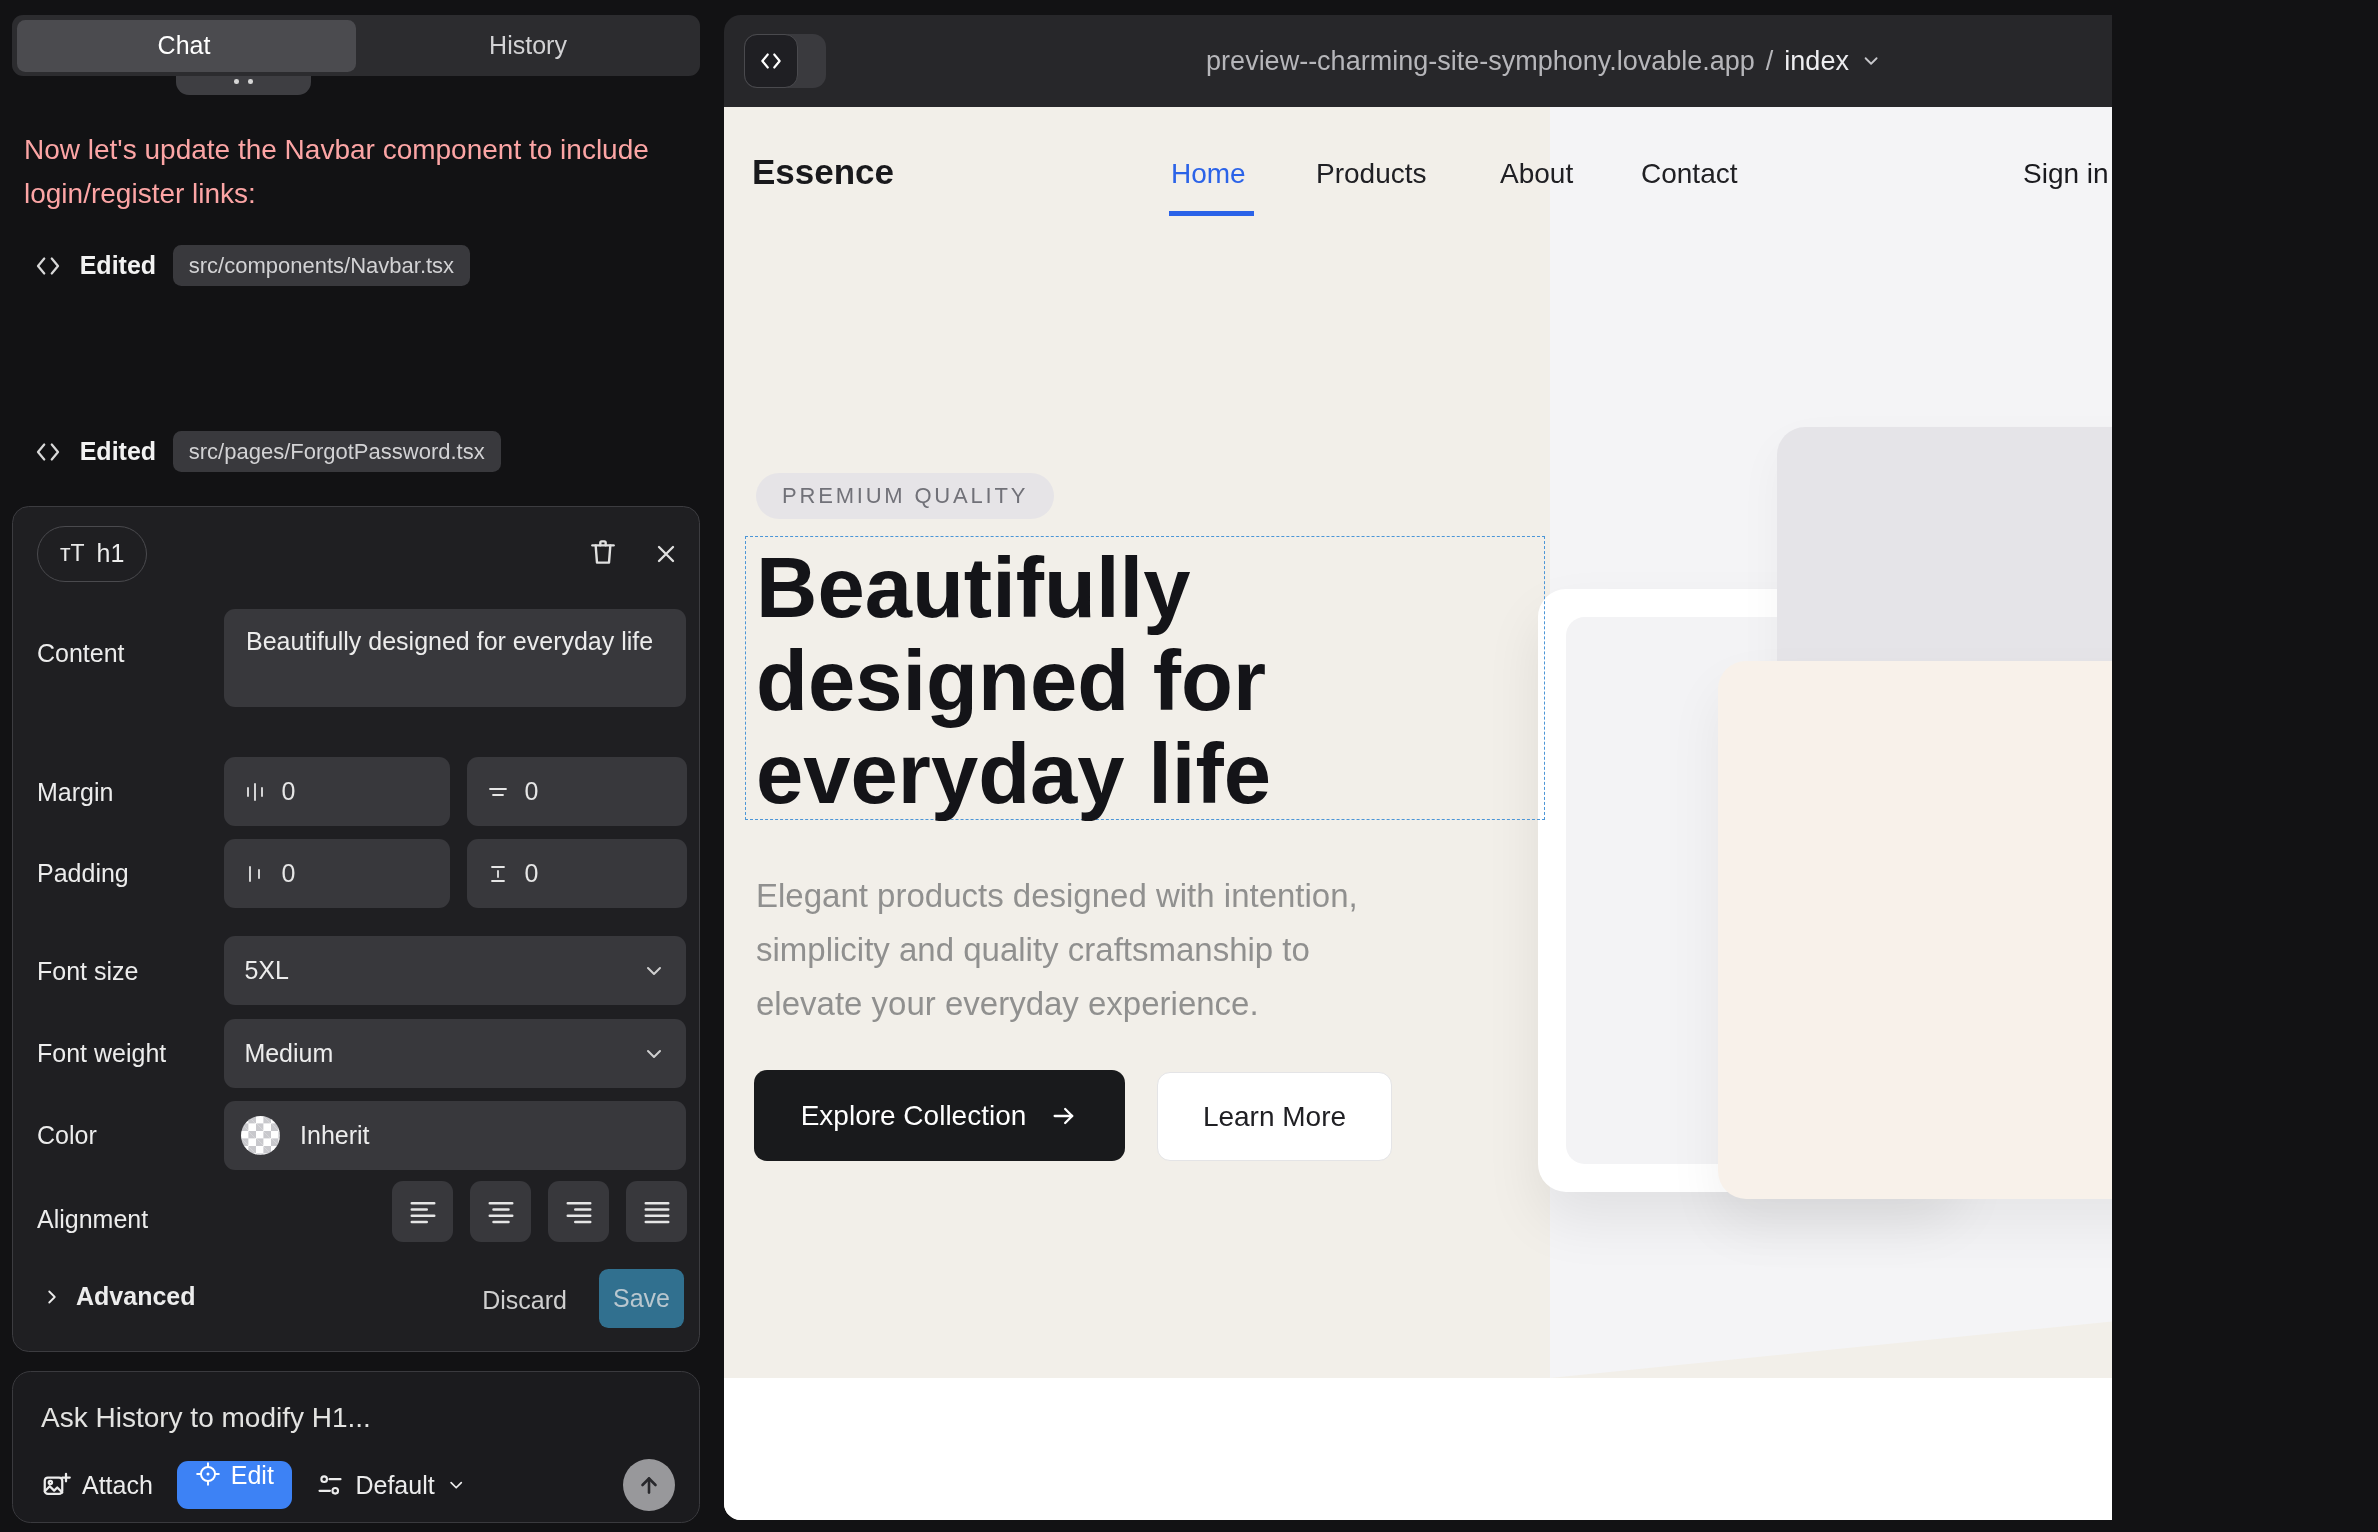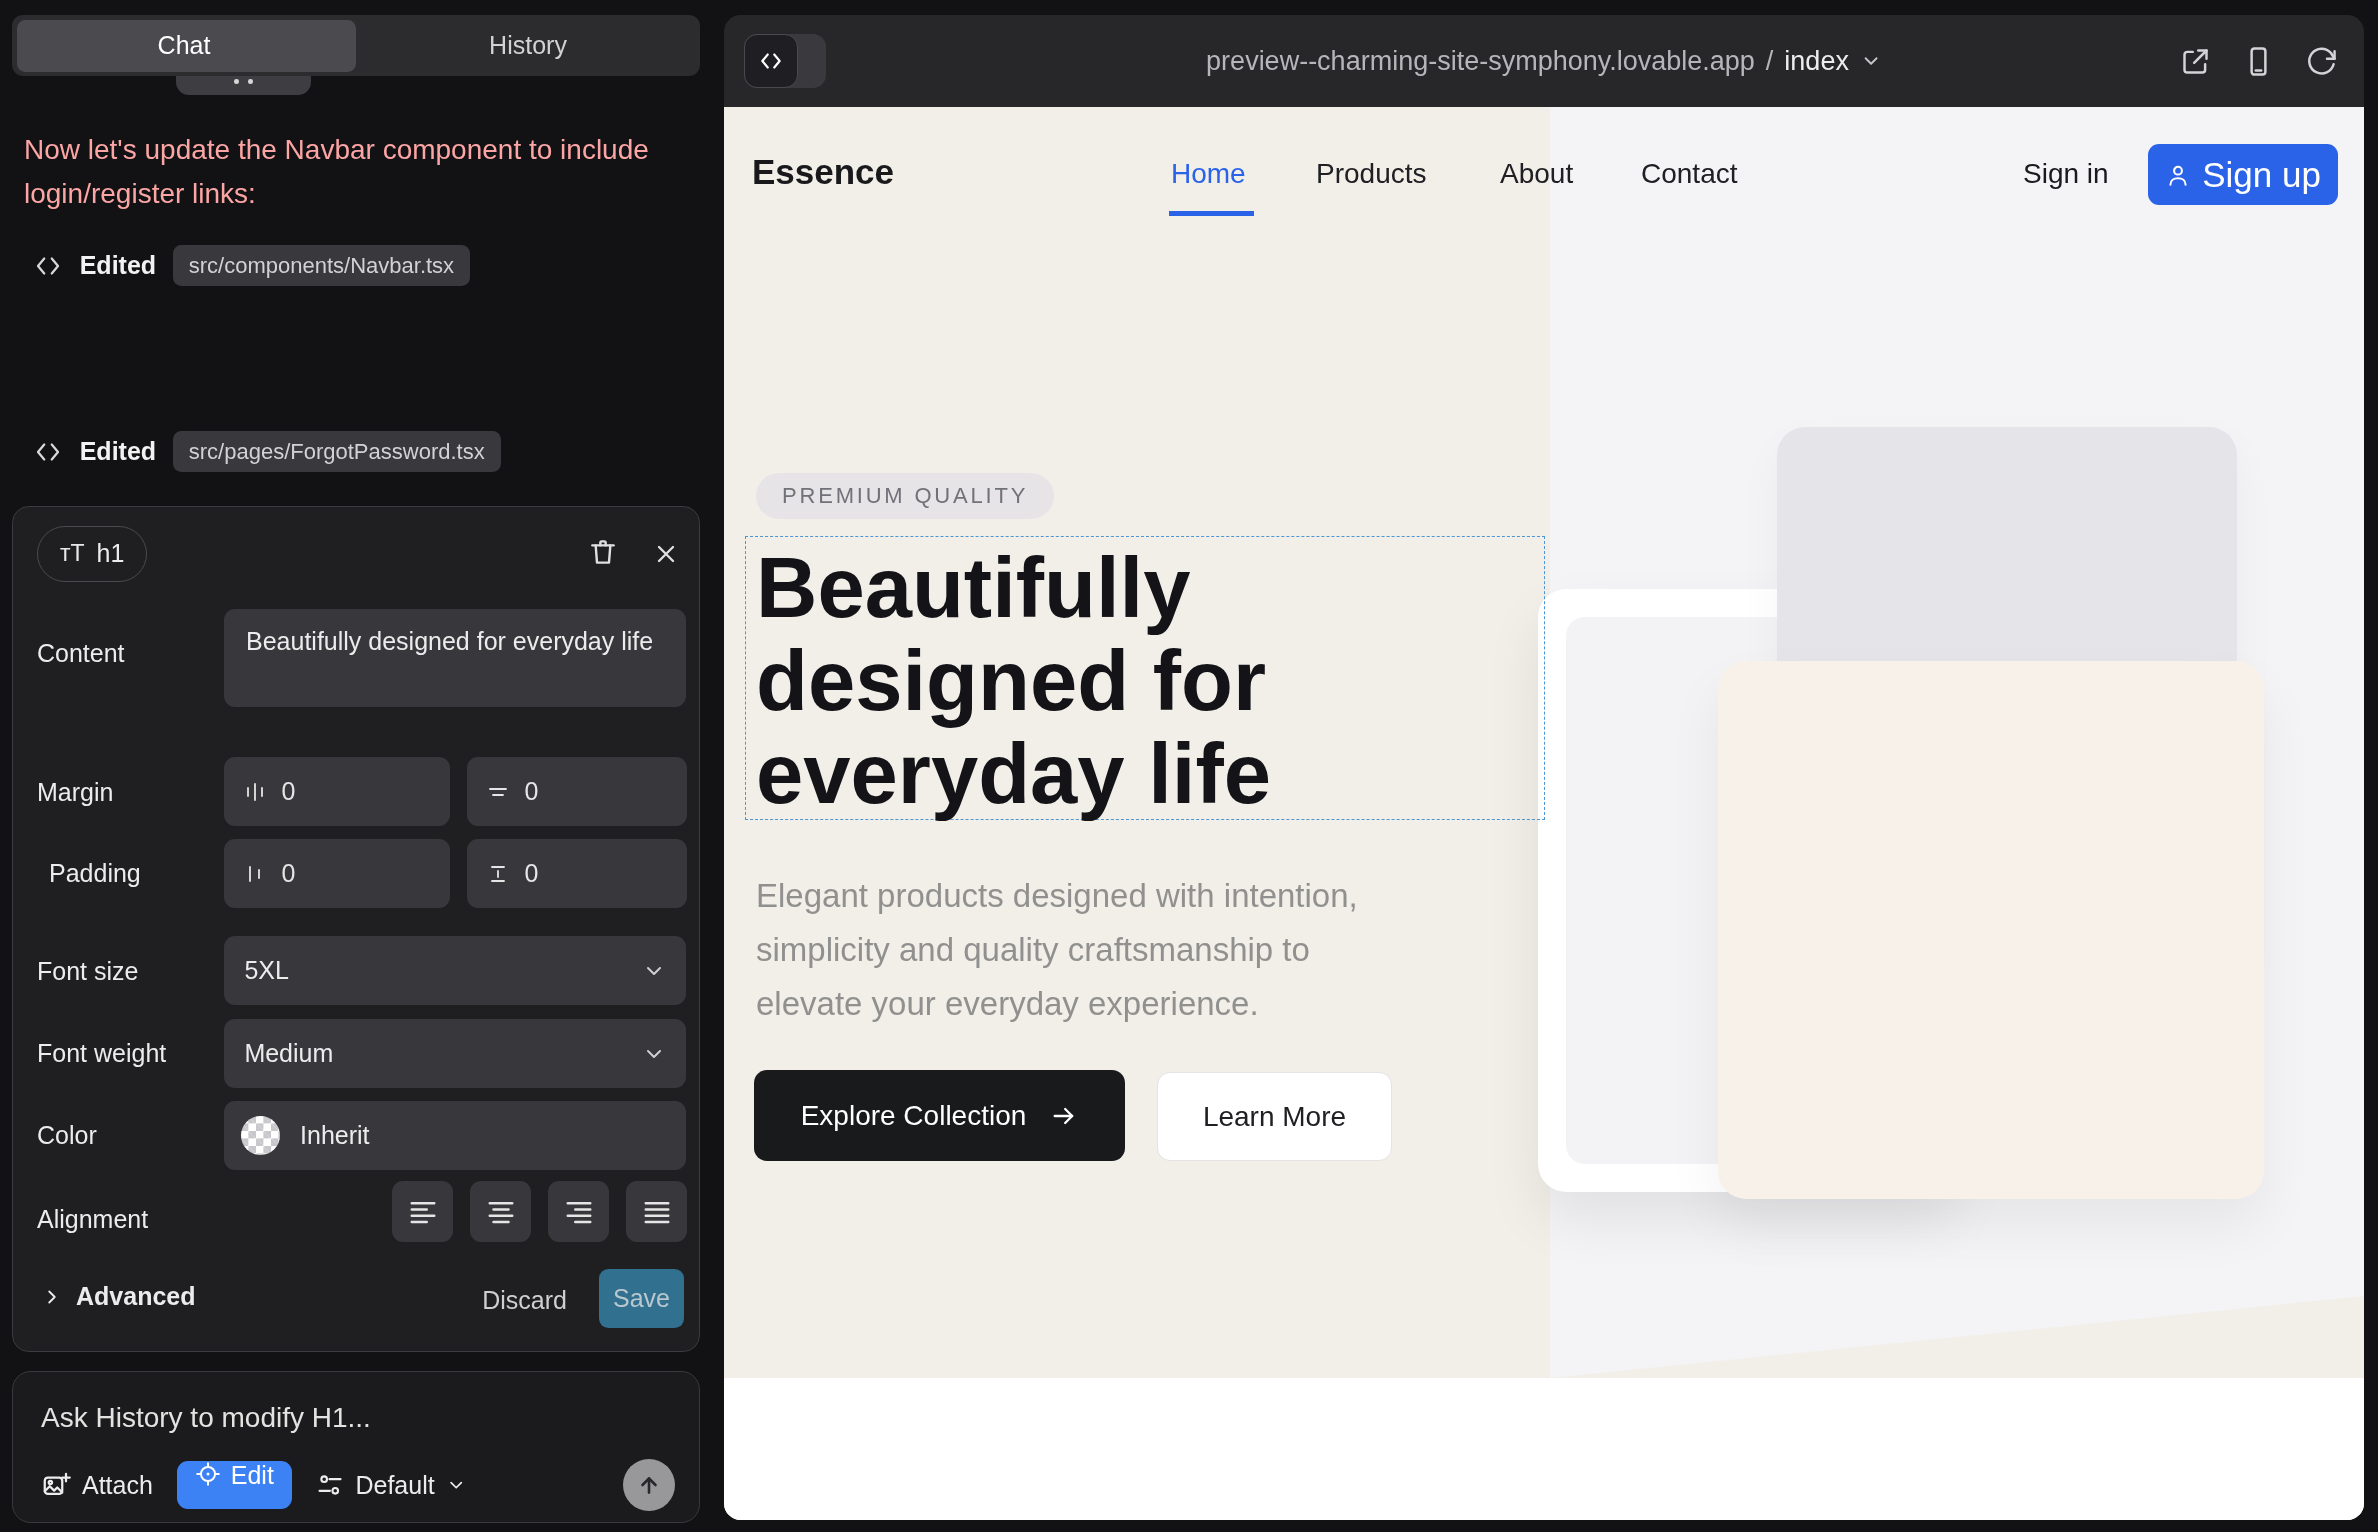--- a/index.html
+++ b/index.html
@@ -1,16 +1,16 @@
 <!DOCTYPE html>
 <html style="font-size:15px"><head>
 <meta charset="utf-8">
 <style>
   html,body{margin:0;padding:0;background:#121214;}
-  .screen{position:relative;width:2378px;height:1532px;background:#121214;overflow:hidden;
+  .screen{position:relative;width:2112px;height:1532px;background:#121214;overflow:hidden;
           font-family:"Liberation Sans","DejaVu Sans",sans-serif;}
   .abs{position:absolute;}
   svg{display:block;}
   
   .tabbar{left:12px;top:15px;width:688px;height:61px;background:#2c2c2f;border-radius:11px;z-index:2;display:flex;}
   .tab{flex:1;display:flex;align-items:center;justify-content:center;font-size:25px;color:#d2d2d4;position:relative;z-index:2;}
   .tab-active-bg{position:absolute;left:4.6px;top:4.6px;width:339px;height:52px;background:#4b4b4f;border-radius:8.3px;z-index:1;}
   .tab.active{color:#fff;font-weight:500;}
   .peek-pill{left:176px;top:59px;width:135px;height:36px;background:#3e3e42;border-radius:13px;z-index:1;display:flex;align-items:flex-end;justify-content:center;padding-bottom:11px;box-sizing:border-box;}
   .peek-pill i{width:4.6px;height:4.6px;border-radius:50%;background:#d6d6d6;margin:0 4.6px;}
@@ -148,21 +148,21 @@
     <div class="abs fbox minibox" style="left:454px;top:250px;width:220px;">
       <span>
         <svg width="24" height="24" viewBox="0 0 24 24" fill="none" stroke="currentColor" stroke-width="1.8" stroke-linecap="round">
             <path d="M4 9h16"></path>
             <path d="M7 15h10"></path>
           </svg>
       </span>
       <span>0</span>
     </div>
 
-    <div class="abs flabel" style="top:352px;margin-left:12px;">Padding</div>
+    <div class="abs flabel" style="top:352px;">Padding</div>
     <div class="abs fbox minibox" style="left:211px;top:332px;width:226px;">
       <span>
         <svg width="24" height="24" viewBox="0 0 24 24" fill="none" stroke="currentColor" stroke-width="1.8" stroke-linecap="round">
             <path d="M7 5v14"></path>
             <path d="M16 8v8"></path>
           </svg>
       </span>
       <span>0</span>
     </div>
     <div class="abs fbox minibox" style="left:454px;top:332px;width:220px;">

